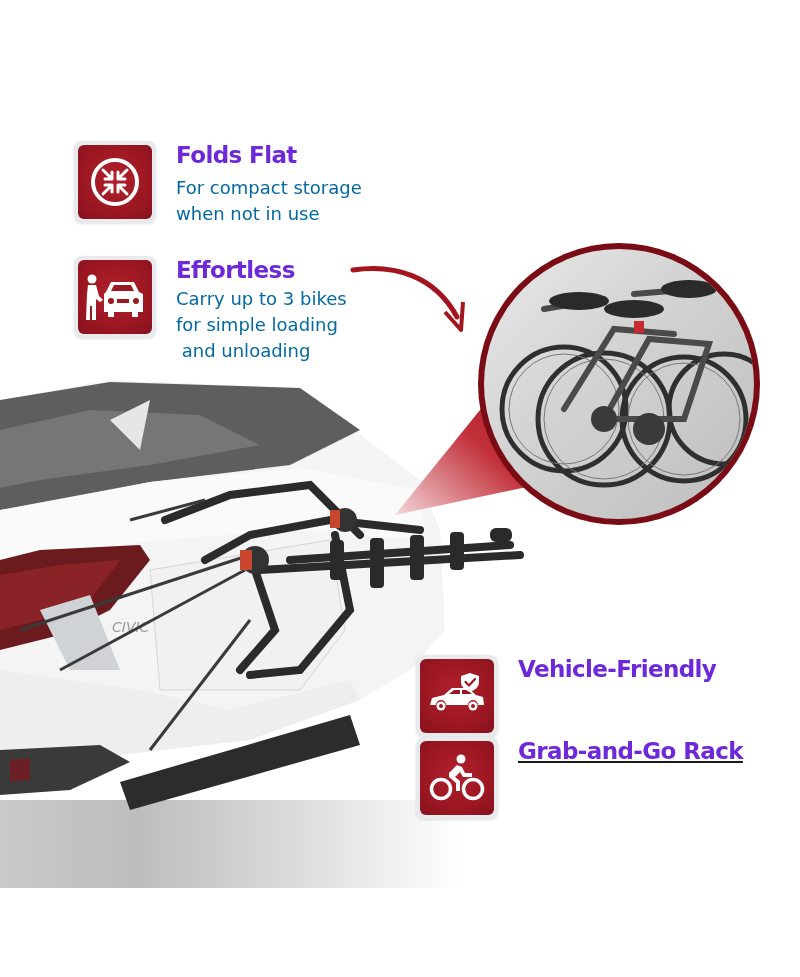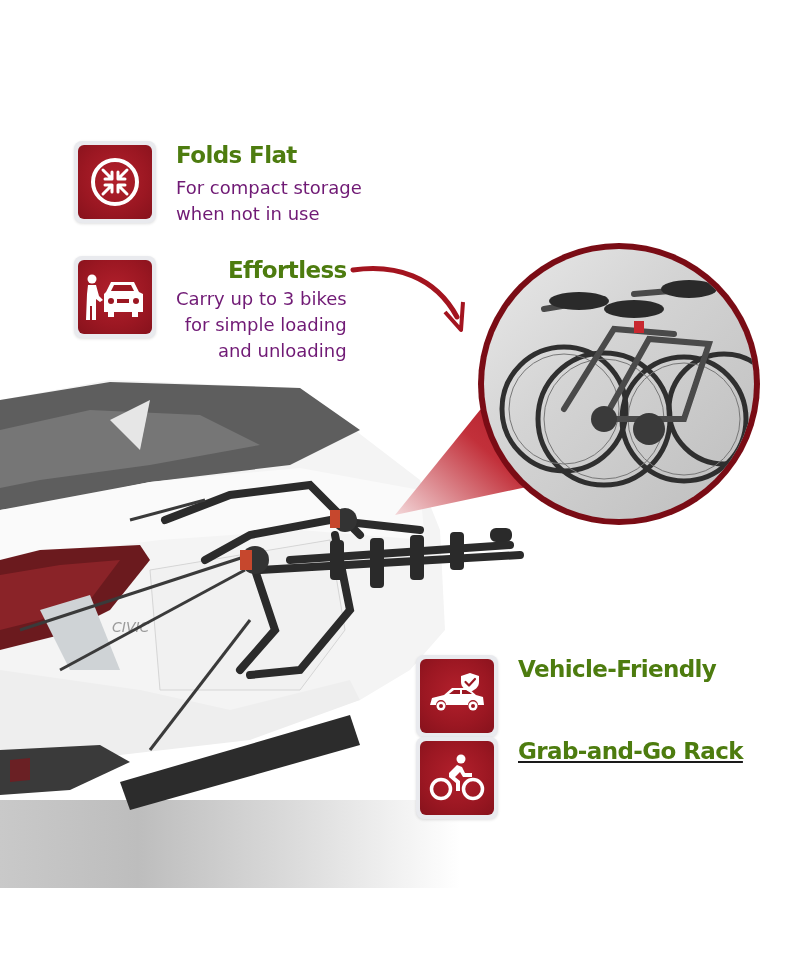--- a/index.html
+++ b/index.html
@@ -17,27 +17,27 @@
 
   
   .feature { position: absolute; display: flex; align-items: flex-start; }
   .icon-frame { width: 82px; height: 82px; border-radius: 8px; background: #e9eaee;
     padding: 4px; box-shadow: 0 1px 3px rgba(0,0,0,0.12); flex: none; }
   .icon-box { width: 100%; height: 100%; border-radius: 6px;
     background: radial-gradient(circle at 50% 45%, #b3202c 0%, #9b1722 60%, #86121c 100%);
     display: flex; align-items: center; justify-content: center; }
   .icon-box svg { display: block; }
   .text { margin-left: 20px; }
-  .title { font-family: "DejaVu Sans", sans-serif; font-weight: bold; font-size: 23px; color: #4d7c0f;
+  .title { font-family: "DejaVu Sans", sans-serif; font-weight: bold; font-size: 23px; color: #6d28d9;
     letter-spacing: -0.6px; line-height: 28px; }
-  .desc { font-family: "DejaVu Sans", sans-serif; font-size: 18px; line-height: 26px; color: #701a75; margin-top: 6px; white-space: pre; }
+  .desc { font-family: "DejaVu Sans", sans-serif; font-size: 18px; line-height: 26px; color: #0369a1; margin-top: 6px; white-space: pre; }
 
   #f1 { left: 74px; top: 141px; }
   #f1 .text { margin-top: 0px; }
-  #f2 { left: 74px; top: 256px; text-align: right; }
+  #f2 { left: 74px; top: 256px; }
   #f2 .desc { margin-top: 2px; }
   #f3 { left: 416px; top: 655px; }
   #f4 { left: 416px; top: 737px; text-decoration: underline; }
 
   .arrow { position: absolute; left: 345px; top: 262px; }
   .zoom-circle { position: absolute; left: 478px; top: 243px; width: 282px; height: 282px; border-radius: 50%;
     background: #7a0c15; padding: 6px; }
   .zoom-inner { width: 100%; height: 100%; border-radius: 50%; overflow: hidden; position: relative;
     background: linear-gradient(135deg, #e9e9e9 0%, #d4d4d4 40%, #bdbdbd 100%); }
 </style>

